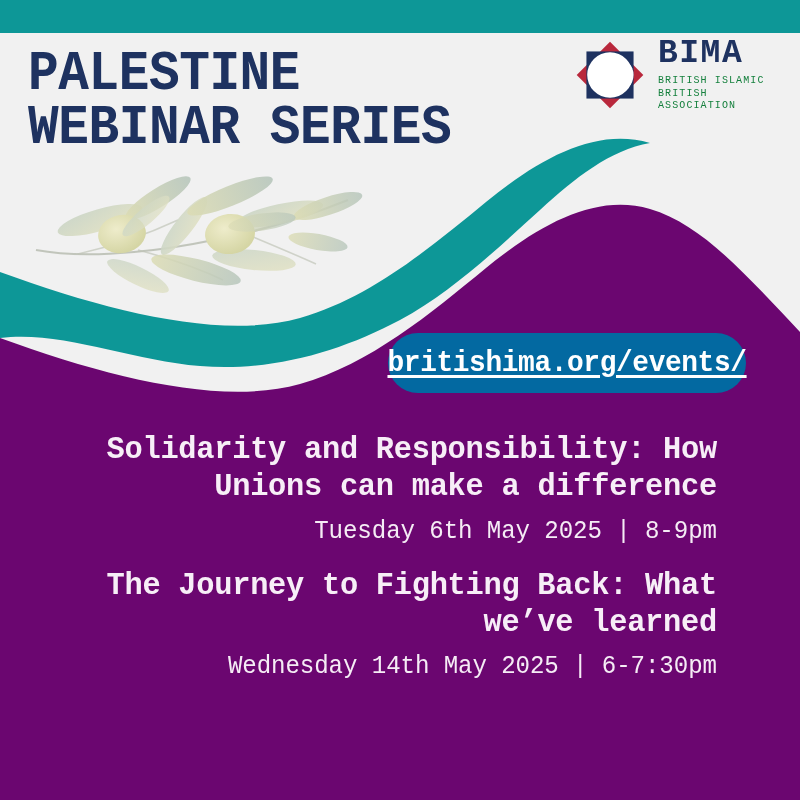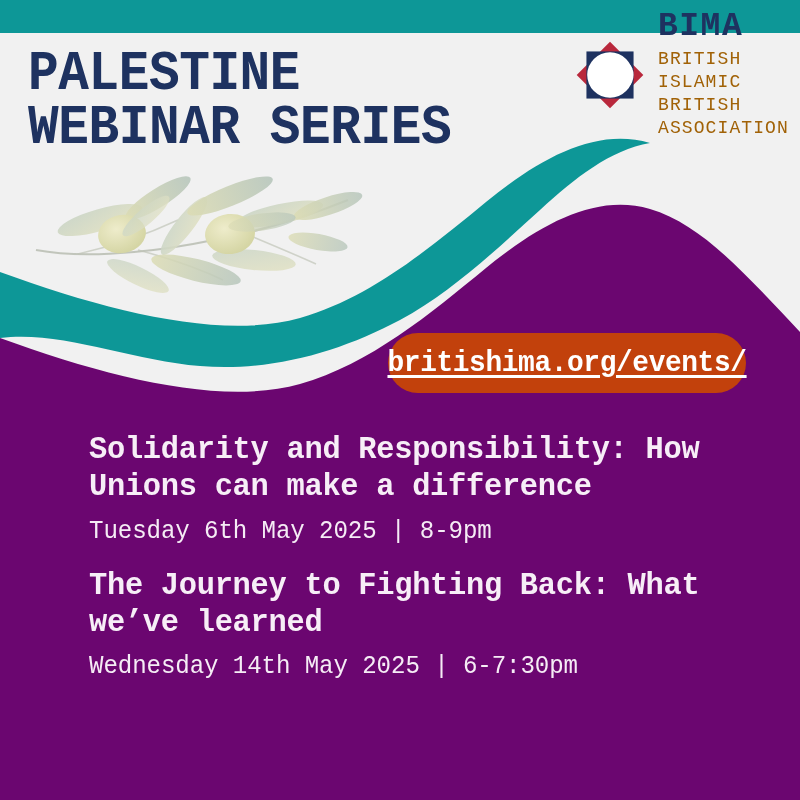--- a/index.html
+++ b/index.html
@@ -45,47 +45,47 @@
     width:220px; height:78px;
     display:flex; align-items:center; gap:10px;
   }
   #logo-mark { width:76px; height:76px; flex:0 0 76px; }
   #logo-text { display:flex; flex-direction:column; justify-content:flex-start; line-height:1; }
   #logo-title {
     color:#1e3260; font-weight:bold; font-size:33px;
     letter-spacing:1.5px; margin-bottom:5px;
   }
   .logo-sub {
-    color:#a16207; font-size:18px; letter-spacing:1.1px;
+    color:#15803d; font-size:10px; letter-spacing:1.1px;
     font-weight:normal; line-height:1.28;
   }
 
   
   #olive { position:absolute; left:18px; top:172px; width:350px; height:130px; }
 
   
   #url-pill {
     position:absolute;
     left:388px; top:333px;
     width:358px; height:60px;
-    background:#c2410c;
+    background:#0369a1;
     border-radius:30px;
     display:flex; align-items:center; justify-content:center;
   }
   #url-text {
     color:#ffffff; font-size:29px; font-weight:bold;
     letter-spacing:-0.4px;
     text-decoration:underline;
     text-underline-offset:4px;
     text-decoration-thickness:2.5px;
     transform:scaleX(0.96);
   }
 
   
-  #events { position:absolute; left:89px; top:432px; width:660px; }
+  #events { position:absolute; left:80px; top:432px; width:660px;text-align:right; }
   .event { margin-bottom:22px; }
   .event-title {
     color:#f7eef7; font-size:31.5px; font-weight:bold;
     line-height:1.17; letter-spacing:-0.3px;
     transform:scaleX(0.965); transform-origin:left top;
     white-space:pre-line;
     margin-bottom:11px;
   }
   .event-when {
     color:#f5ecf5; font-size:25px; font-weight:normal;

